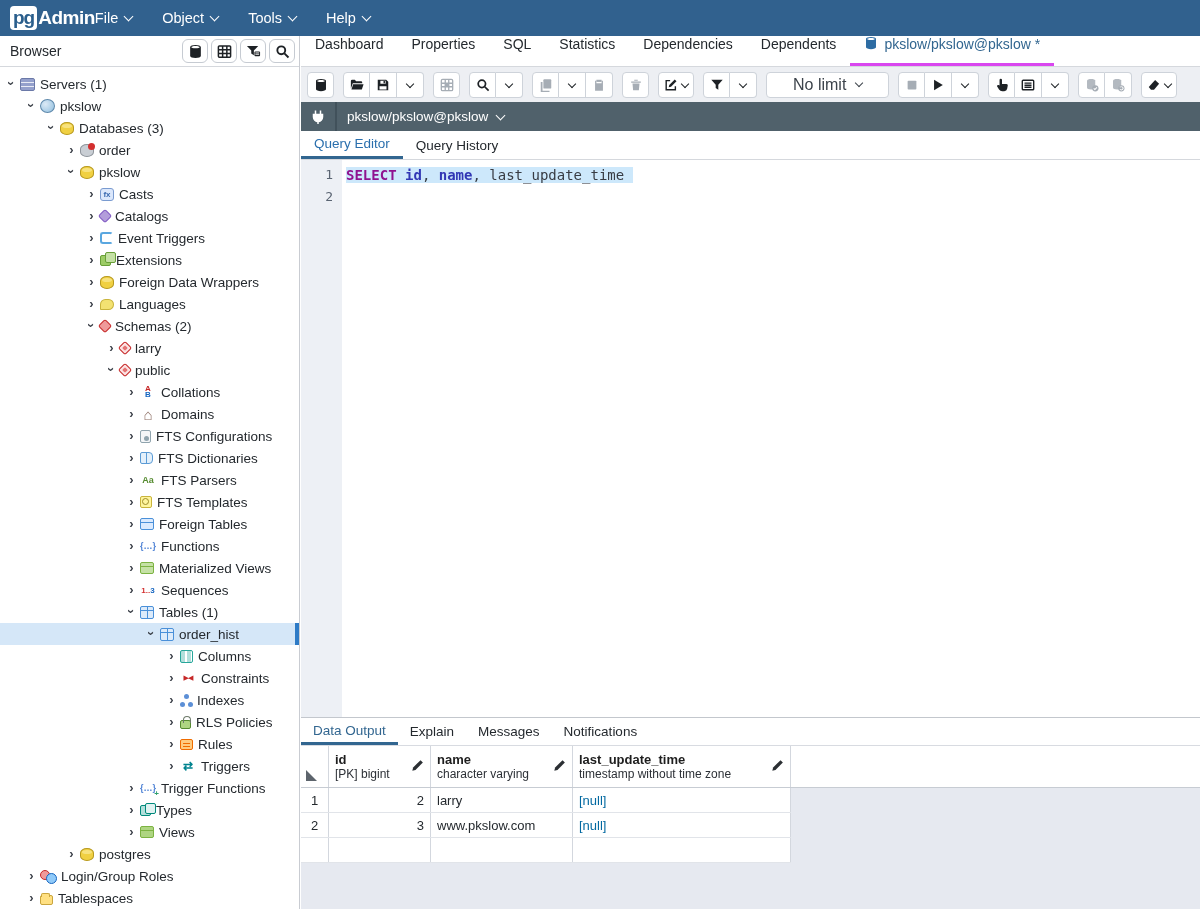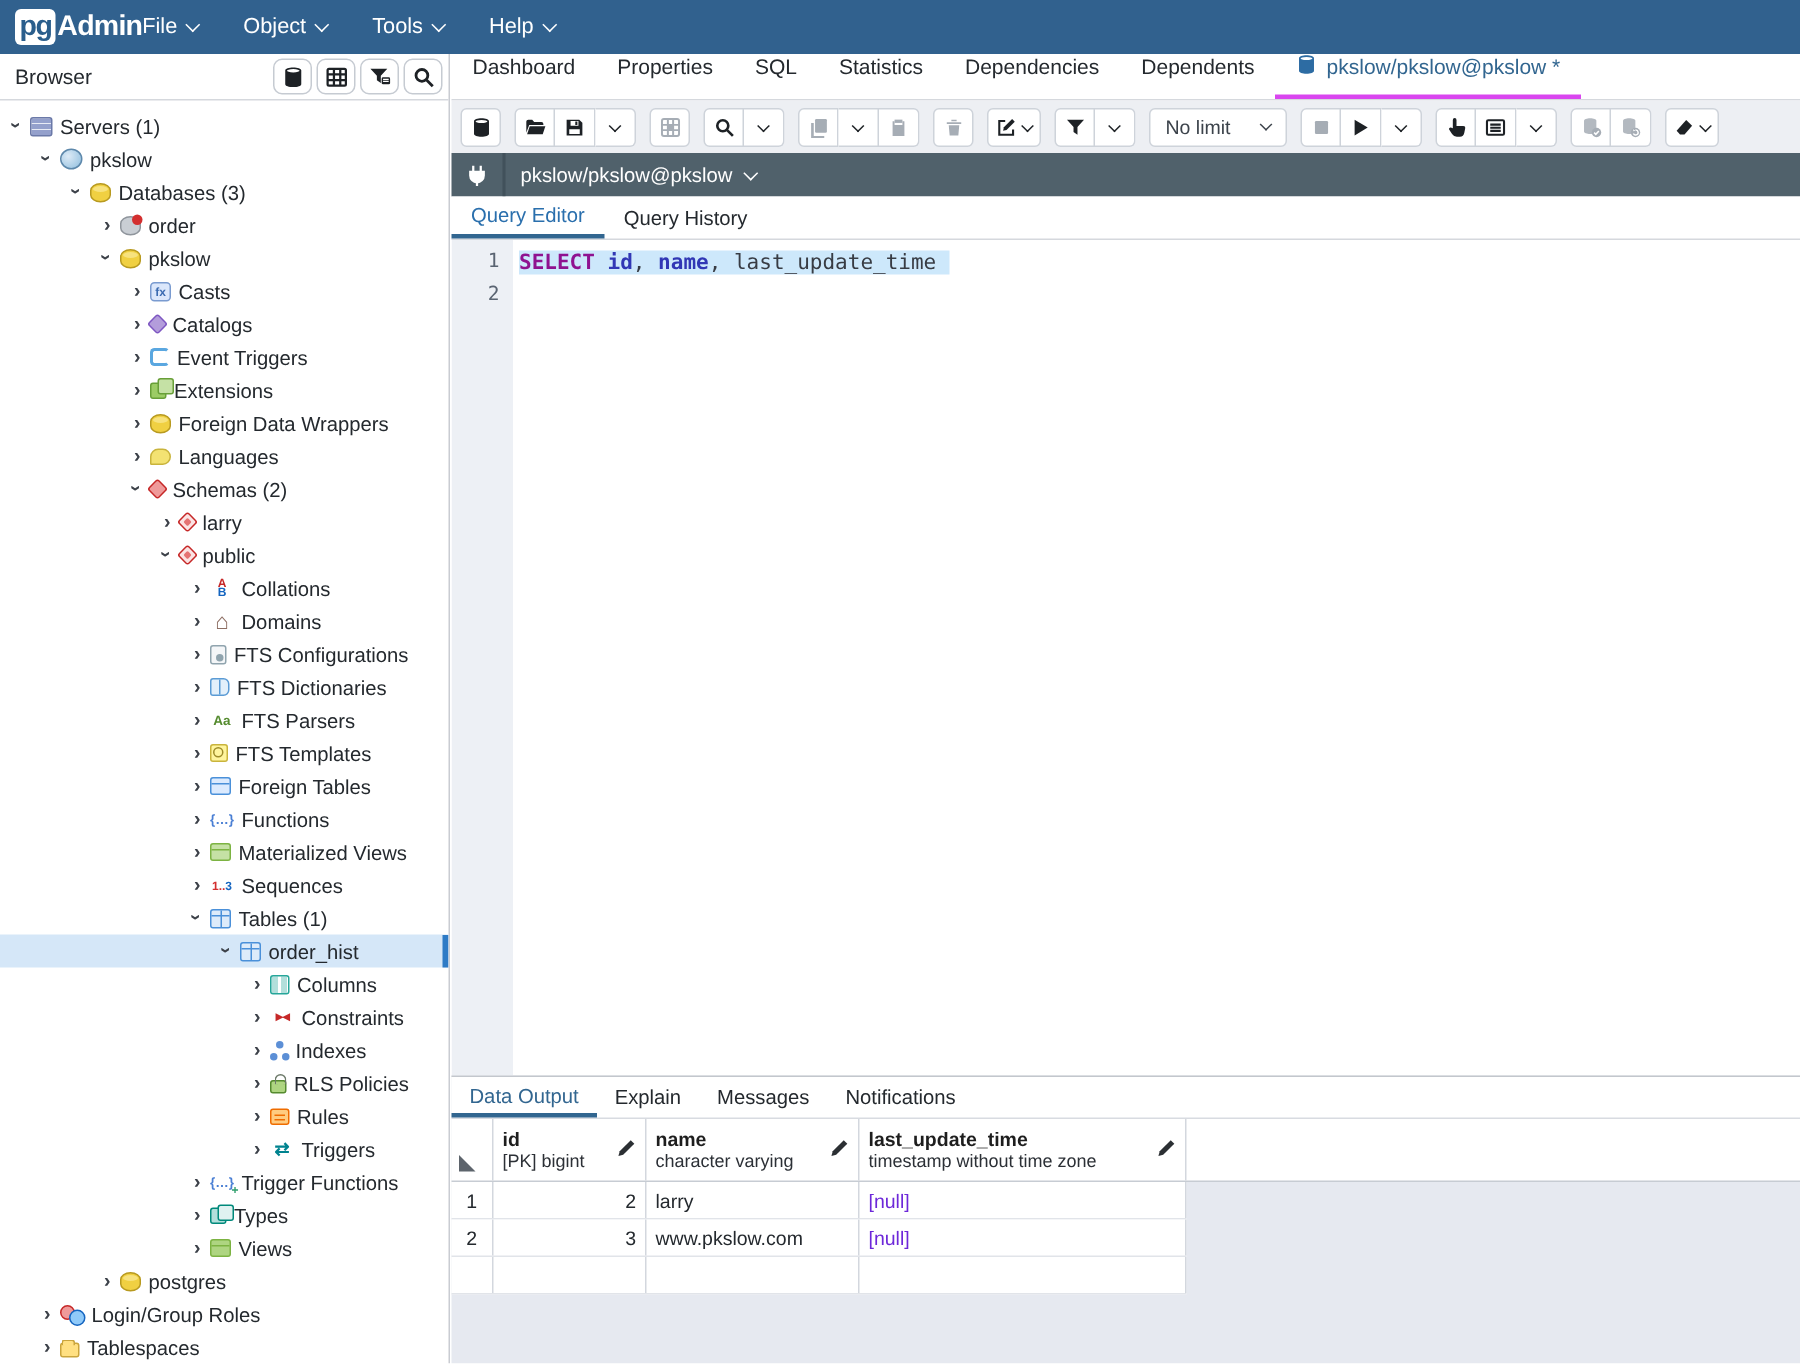--- a/index.html
+++ b/index.html
@@ -120,22 +120,22 @@
   .tb-btn { min-width:27px; height:26px; background:#fff; border:1px solid #ced3da; display:flex; align-items:center;
             justify-content:center; cursor:pointer; color:#1d2125; padding:0 5px; gap:4px; }
   .tb-btn + .tb-btn { border-left:none; }
   .tb-group .tb-btn:first-child { border-radius:4px 0 0 4px; }
   .tb-group .tb-btn:last-child { border-radius:0 4px 4px 0; }
   .tb-group .tb-btn:only-child { border-radius:4px; }
   .tb-btn.disabled { color:#a6adb5; cursor:default; }
   .tb-btn svg { width:14px; height:14px; }
   .tb-btn .chev { width:6px; height:6px; border-width:1.5px; margin-top:-2px; }
   .tb-select { height:26px; min-width:92px; background:#fff; border:1px solid #ced3da; border-radius:4px;
-               display:flex; align-items:center; justify-content:space-between; padding:0 10px; color:#3c434b;
-               font-size:13px; cursor:pointer; gap:10px; }
+               display:flex; align-items:center; justify-content:space-between; padding:0 26px; color:#3c434b;
+               font-size:16px; cursor:pointer; gap:10px; }
   .tb-select .chev { width:6px; height:6px; border-width:1.5px; color:#3c434b; margin-top:-3px; }
 
   
   #connbar { height:29px; background:#50616b; display:flex; align-items:center; flex:none; color:#fff; }
   #conn-icon { width:36px; height:29px; display:flex; align-items:center; justify-content:center;
                border-right:2px solid #41515b; flex:none; color:#fff; }
   #conn-icon svg { width:16px; height:16px; }
   #conn-label { margin-left:10px; font-size:13.5px; display:flex; align-items:center; gap:9px; cursor:pointer; }
   #conn-label .chev { border-width:1.5px; margin-top:-3px; }
 
@@ -172,21 +172,21 @@
   .gh-type { font-size:12px; color:#2c3036; line-height:15px; }
   .gh-pencil { color:#2b2f33; flex:none; margin-left:4px; cursor:pointer; }
   .gh-pencil svg { width:13px; height:13px; }
   #grid-body { flex:1; }
   .g-row { display:flex; height:25px; background:#fff; width:490px; border-bottom:1px solid #e1e4e9; }
   .g-rownum { width:28px; flex:none; border-right:1px solid #d3d7de; display:flex; align-items:center;
               justify-content:center; font-size:13px; color:#24292e; cursor:pointer; }
   .g-cell { border-right:1px solid #d3d7de; font-size:13px; color:#24292e; display:flex; align-items:center;
             padding:0 6px; cursor:pointer; overflow:hidden; }
   .g-cell.num { justify-content:flex-end; }
-  .g-cell.null { color:#6d28d9; }
+  .g-cell.null { color:#0369a1; }
 
   .icn { display:inline-flex; align-items:center; justify-content:center; }
 </style>
 </head>
 <body>
 
 <div id="app">
 
   <div id="menubar">
     <div id="logo">

